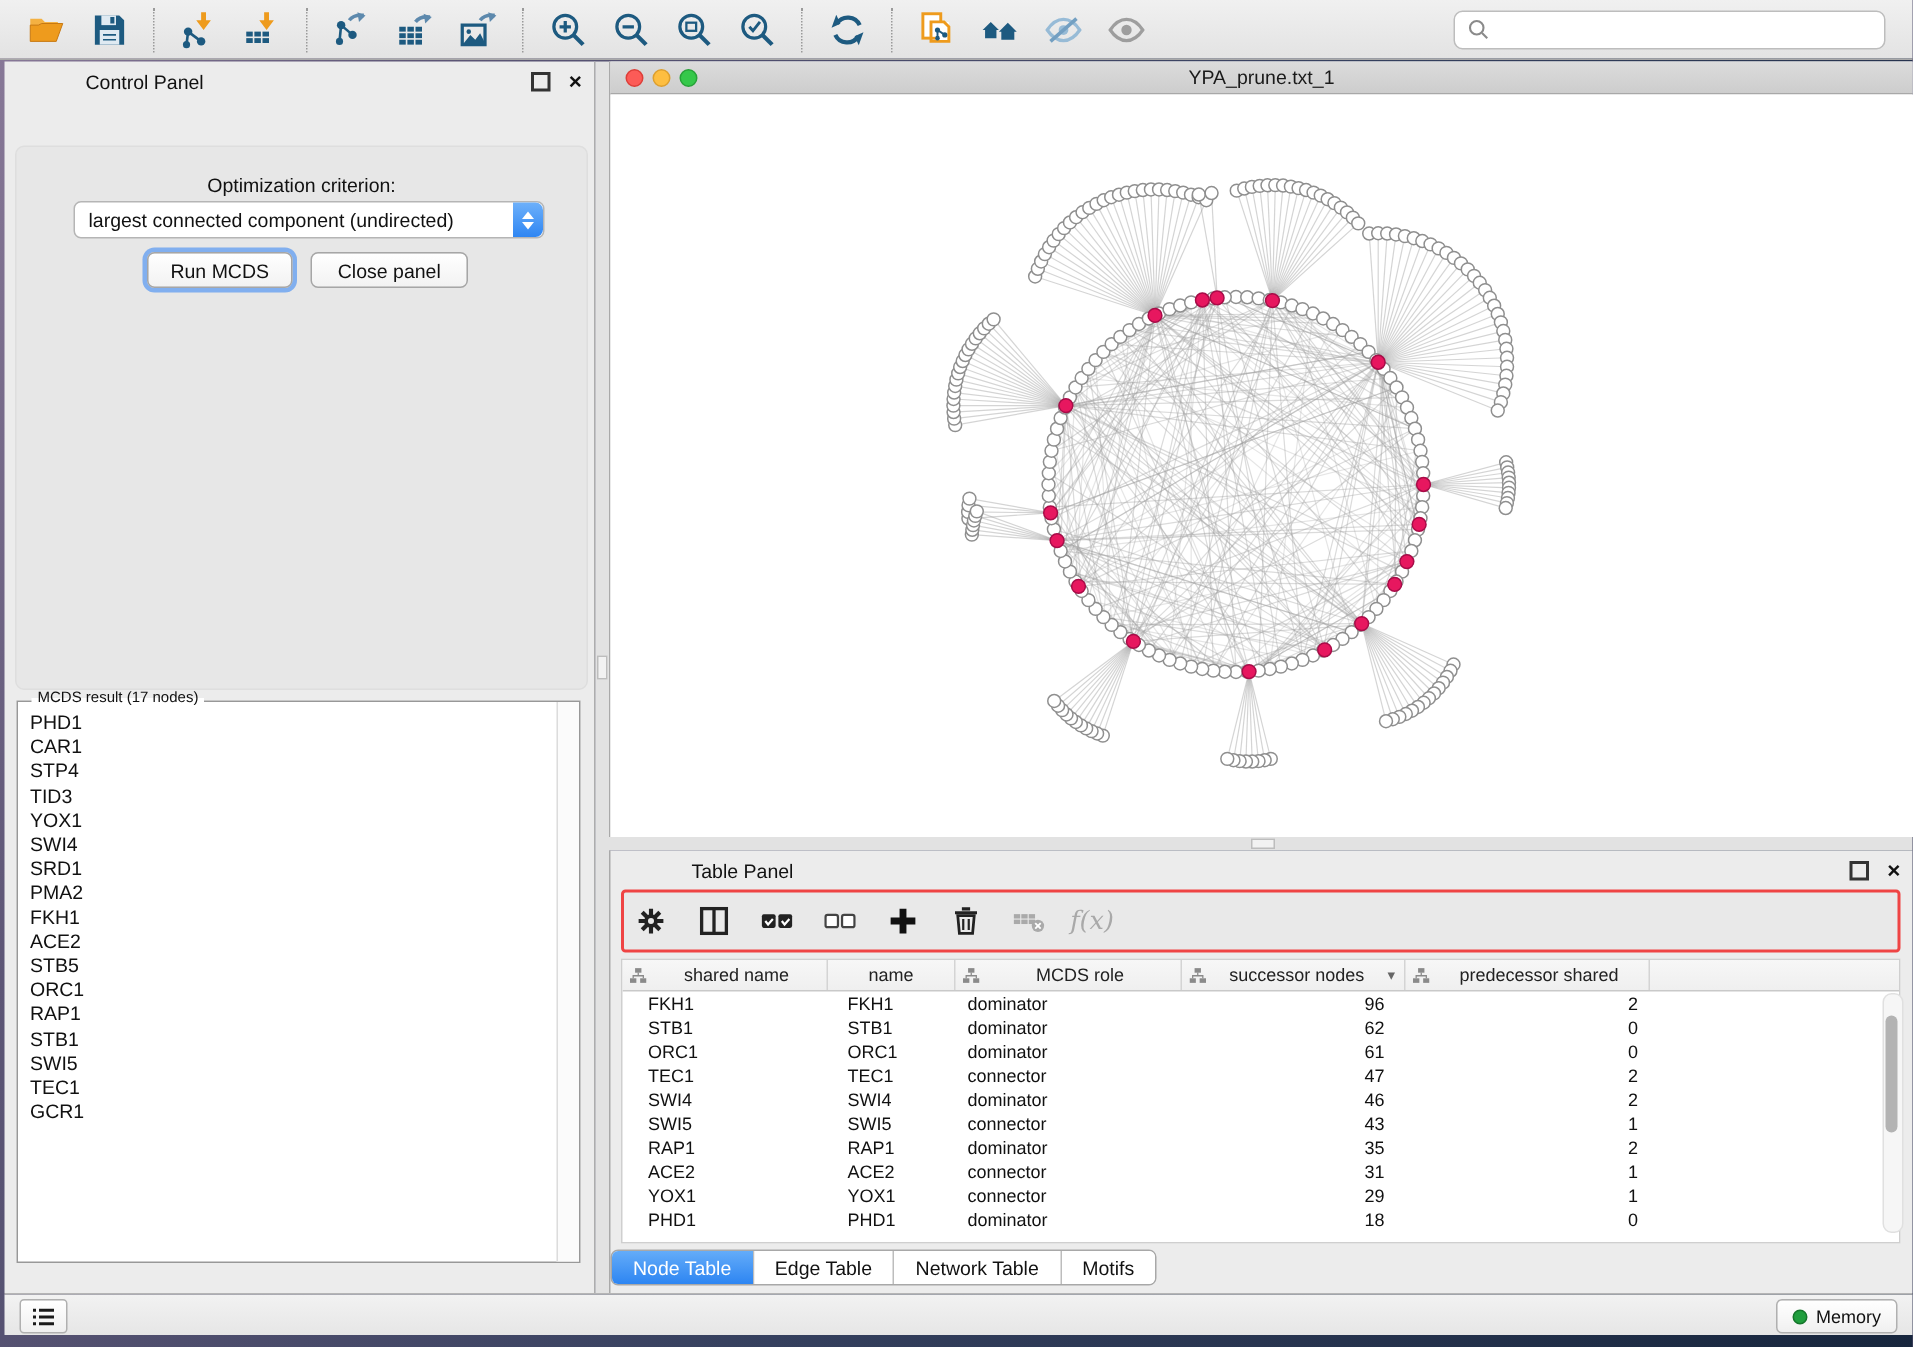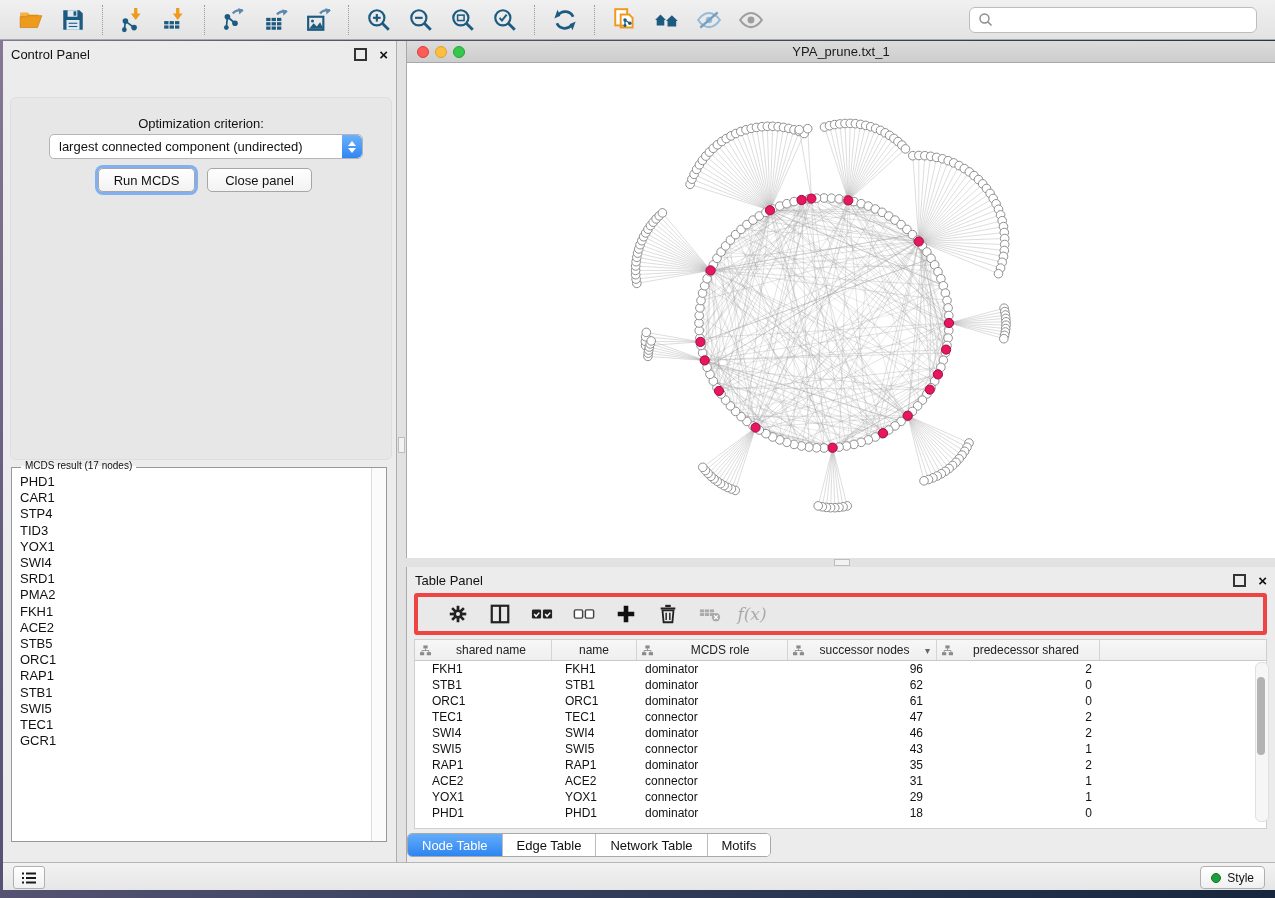--- a/index.html
+++ b/index.html
@@ -16,21 +16,21 @@
   .tbtn{width:30px;height:30px;border:none;background:transparent;margin:0 6px;padding:0;
     display:flex;align-items:center;justify-content:center;cursor:pointer;}
   .tbtn svg{width:26px;height:26px;}
   .tbtn.disabled{opacity:.95;}
   .tsep{width:1px;height:30px;border-left:1px dotted #9a9a9a;margin:0 8px;}
   #search-box{position:absolute;right:18px;top:7px;width:278px;height:24px;
     background:#fff;border:1px solid #bdbdbd;border-radius:6px;display:flex;align-items:center;padding-left:8px;}
   
   #control-panel{position:absolute;left:3px;top:41px;width:394px;height:821px;background:#ececec;
     border-right:1px solid #adadad;box-sizing:border-box;}
-  .panel-head{height:26px;display:flex;align-items:center;padding:0 8px;font-size:13px;color:#111;}
+  .panel-head{height:26px;display:flex;align-items:center;padding:0 8px;font-size:13px;color:#111;margin-left:46px;}
   .panel-head .spacer{flex:1;}
   .win-float{width:9px;height:9px;border:2px solid #333;margin-right:12px;display:inline-block;}
   .win-close{font-size:15px;font-weight:bold;color:#111;line-height:9px;}
   .seg{display:flex;border:1px solid #a8a8a8;border-radius:5px;background:#fff;overflow:hidden;height:22px;}
   .seg .tab{font-size:13px;color:#111;background:#fff;border:none;border-right:1px solid #bdbdbd;
     padding:0 14px;height:22px;cursor:pointer;}
   .seg .tab:last-child{border-right:none;}
   .seg .tab.sel{background:linear-gradient(#64acf9,#2d85f2);color:#fff;}
   #cp-tabs-wrap{position:absolute;left:0;top:33px;width:100%;display:flex;justify-content:center;}
   #cp-content{position:absolute;left:7px;top:56px;width:380px;height:361px;background:#e7e7e7;
@@ -64,21 +64,21 @@
   #net-titlebar{height:21px;background:linear-gradient(#dcdcdc,#cdcdcd);border-bottom:1px solid #a8a8a8;position:relative;}
   .light{position:absolute;top:5px;width:12px;height:12px;border-radius:50%;box-sizing:border-box;}
   #light-red{left:10px;background:#fc5b57;border:1px solid #dd3e38;}
   #light-yellow{left:28px;background:#fdbe41;border:1px solid #dd9f2e;}
   #light-green{left:46px;background:#35c84a;border:1px solid #27a238;}
   #net-title{position:absolute;left:0;top:0;width:100%;text-align:center;font-size:13px;color:#1a1a1a;line-height:21px;}
   #net-canvas{position:absolute;left:0;top:22px;width:869px;height:495px;background:#fff;overflow:hidden;}
   
   #table-panel{position:absolute;left:406px;top:567px;width:869px;height:295px;background:#ececec;border-left:1px solid #a9a9a9;box-sizing:border-box;}
   #tp-toolbar{position:absolute;left:7px;top:26px;width:853px;height:42px;background:#e9e9e9;
-    border:4px solid #ef4444;border-radius:3px;display:flex;align-items:center;padding-left:26px;box-sizing:border-box;gap:14px;}
+    border:2px solid #ef4444;border-radius:3px;display:flex;align-items:center;padding-left:4px;box-sizing:border-box;gap:14px;}
   .tp-btn{width:28px;height:28px;border:none;background:transparent;display:flex;align-items:center;justify-content:center;cursor:pointer;padding:0;}
   .tp-btn svg{width:22px;height:22px;}
   .tp-btn .fx{font-family:"DejaVu Serif",serif;font-style:italic;font-size:17px;color:#a9a9a9;}
   #tp-table{position:absolute;left:7px;top:72px;width:853px;height:190px;background:#fff;border:1px solid #cfcfcf;box-sizing:border-box;overflow:hidden;}
   #tp-header{display:flex;height:20px;background:linear-gradient(#f7f7f7,#efefef);border-bottom:1px solid #c9c9c9;}
   .th{display:flex;align-items:center;border-right:1px solid #d4d4d4;box-sizing:border-box;font-size:12px;color:#222;position:relative;}
   .th .lbl{flex:1;text-align:center;}
   .th svg.tree{width:11px;height:11px;margin-left:5px;}
   .th .sort{margin-right:6px;color:#666;font-size:10px;}
   .tr{display:flex;height:16px;align-items:center;}
@@ -1225,17 +1225,17 @@
           </g>
         <g fill="#1a1a1a">
             <rect x="1" y="1.5" width="2" height="2"></rect>
             <rect x="1" y="6" width="2" height="2"></rect>
             <rect x="1" y="10.5" width="2" height="2"></rect>
           </g>
       </svg>
     </div>
     <div id="memory-btn">
       <span id="memory-dot"></span>
-      <span>Style</span>
+      <span>Memory</span>
     </div>
   </div>
 
 </div>
 
 </body></html>

